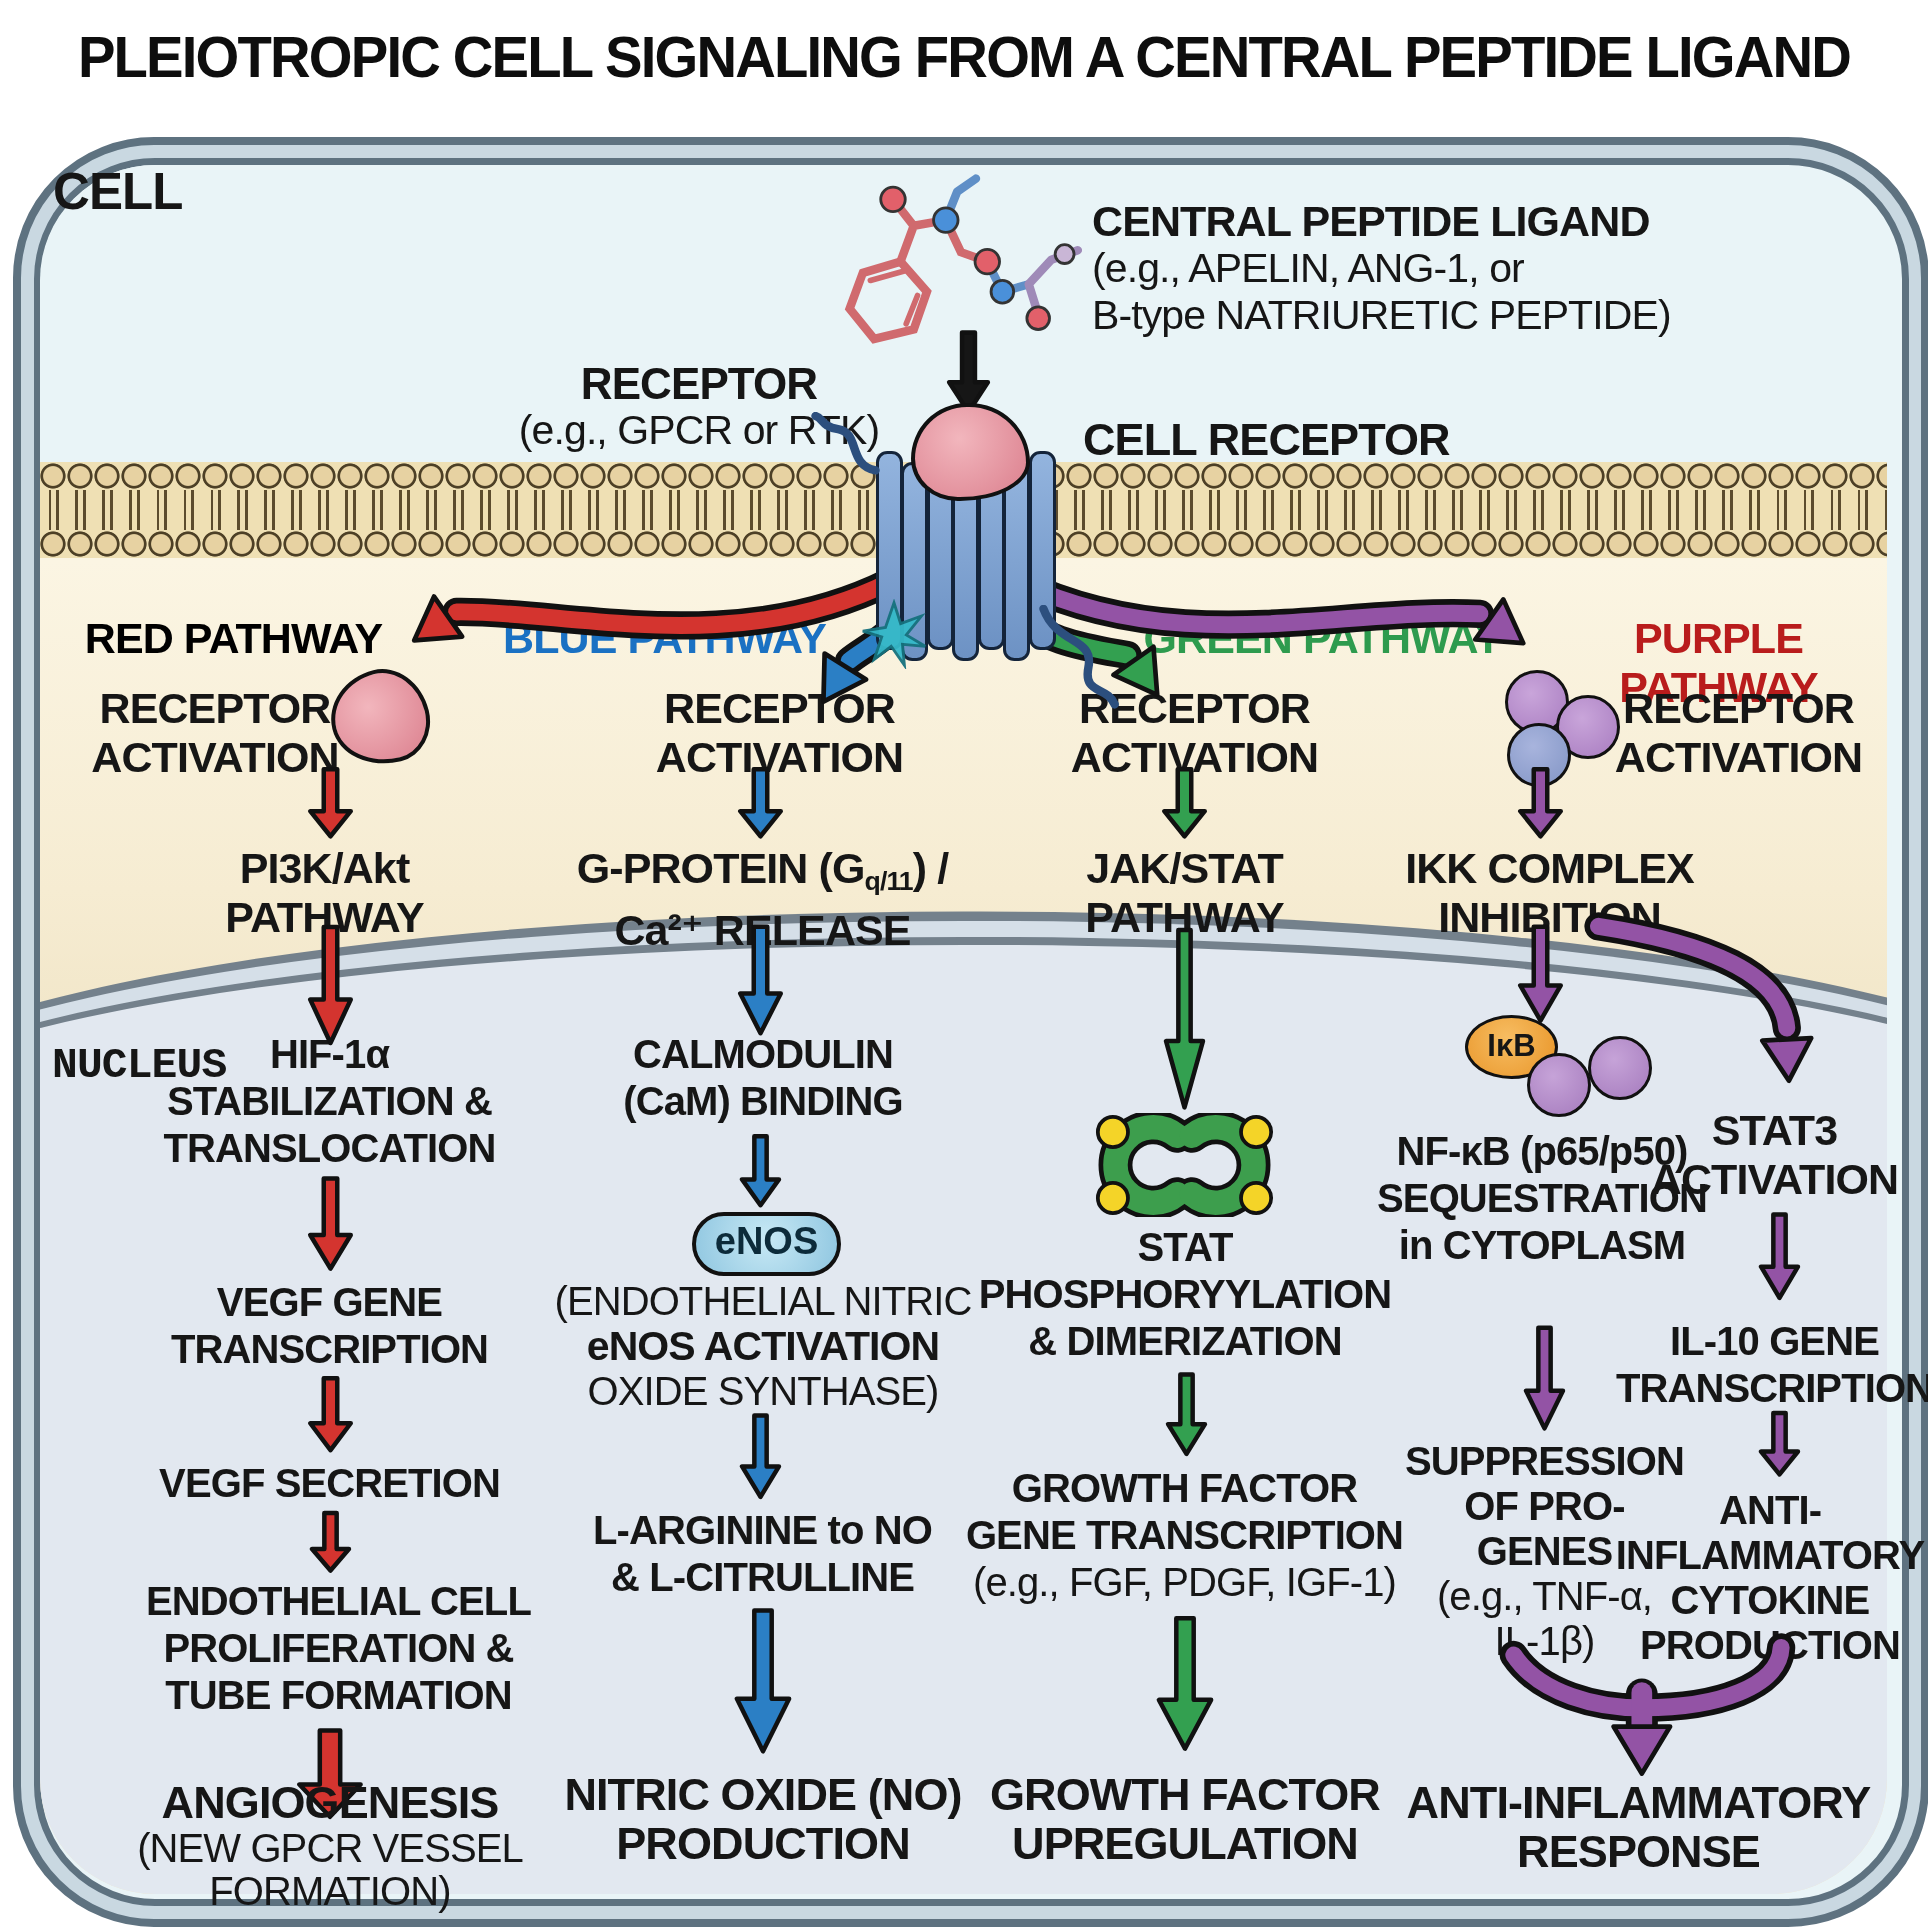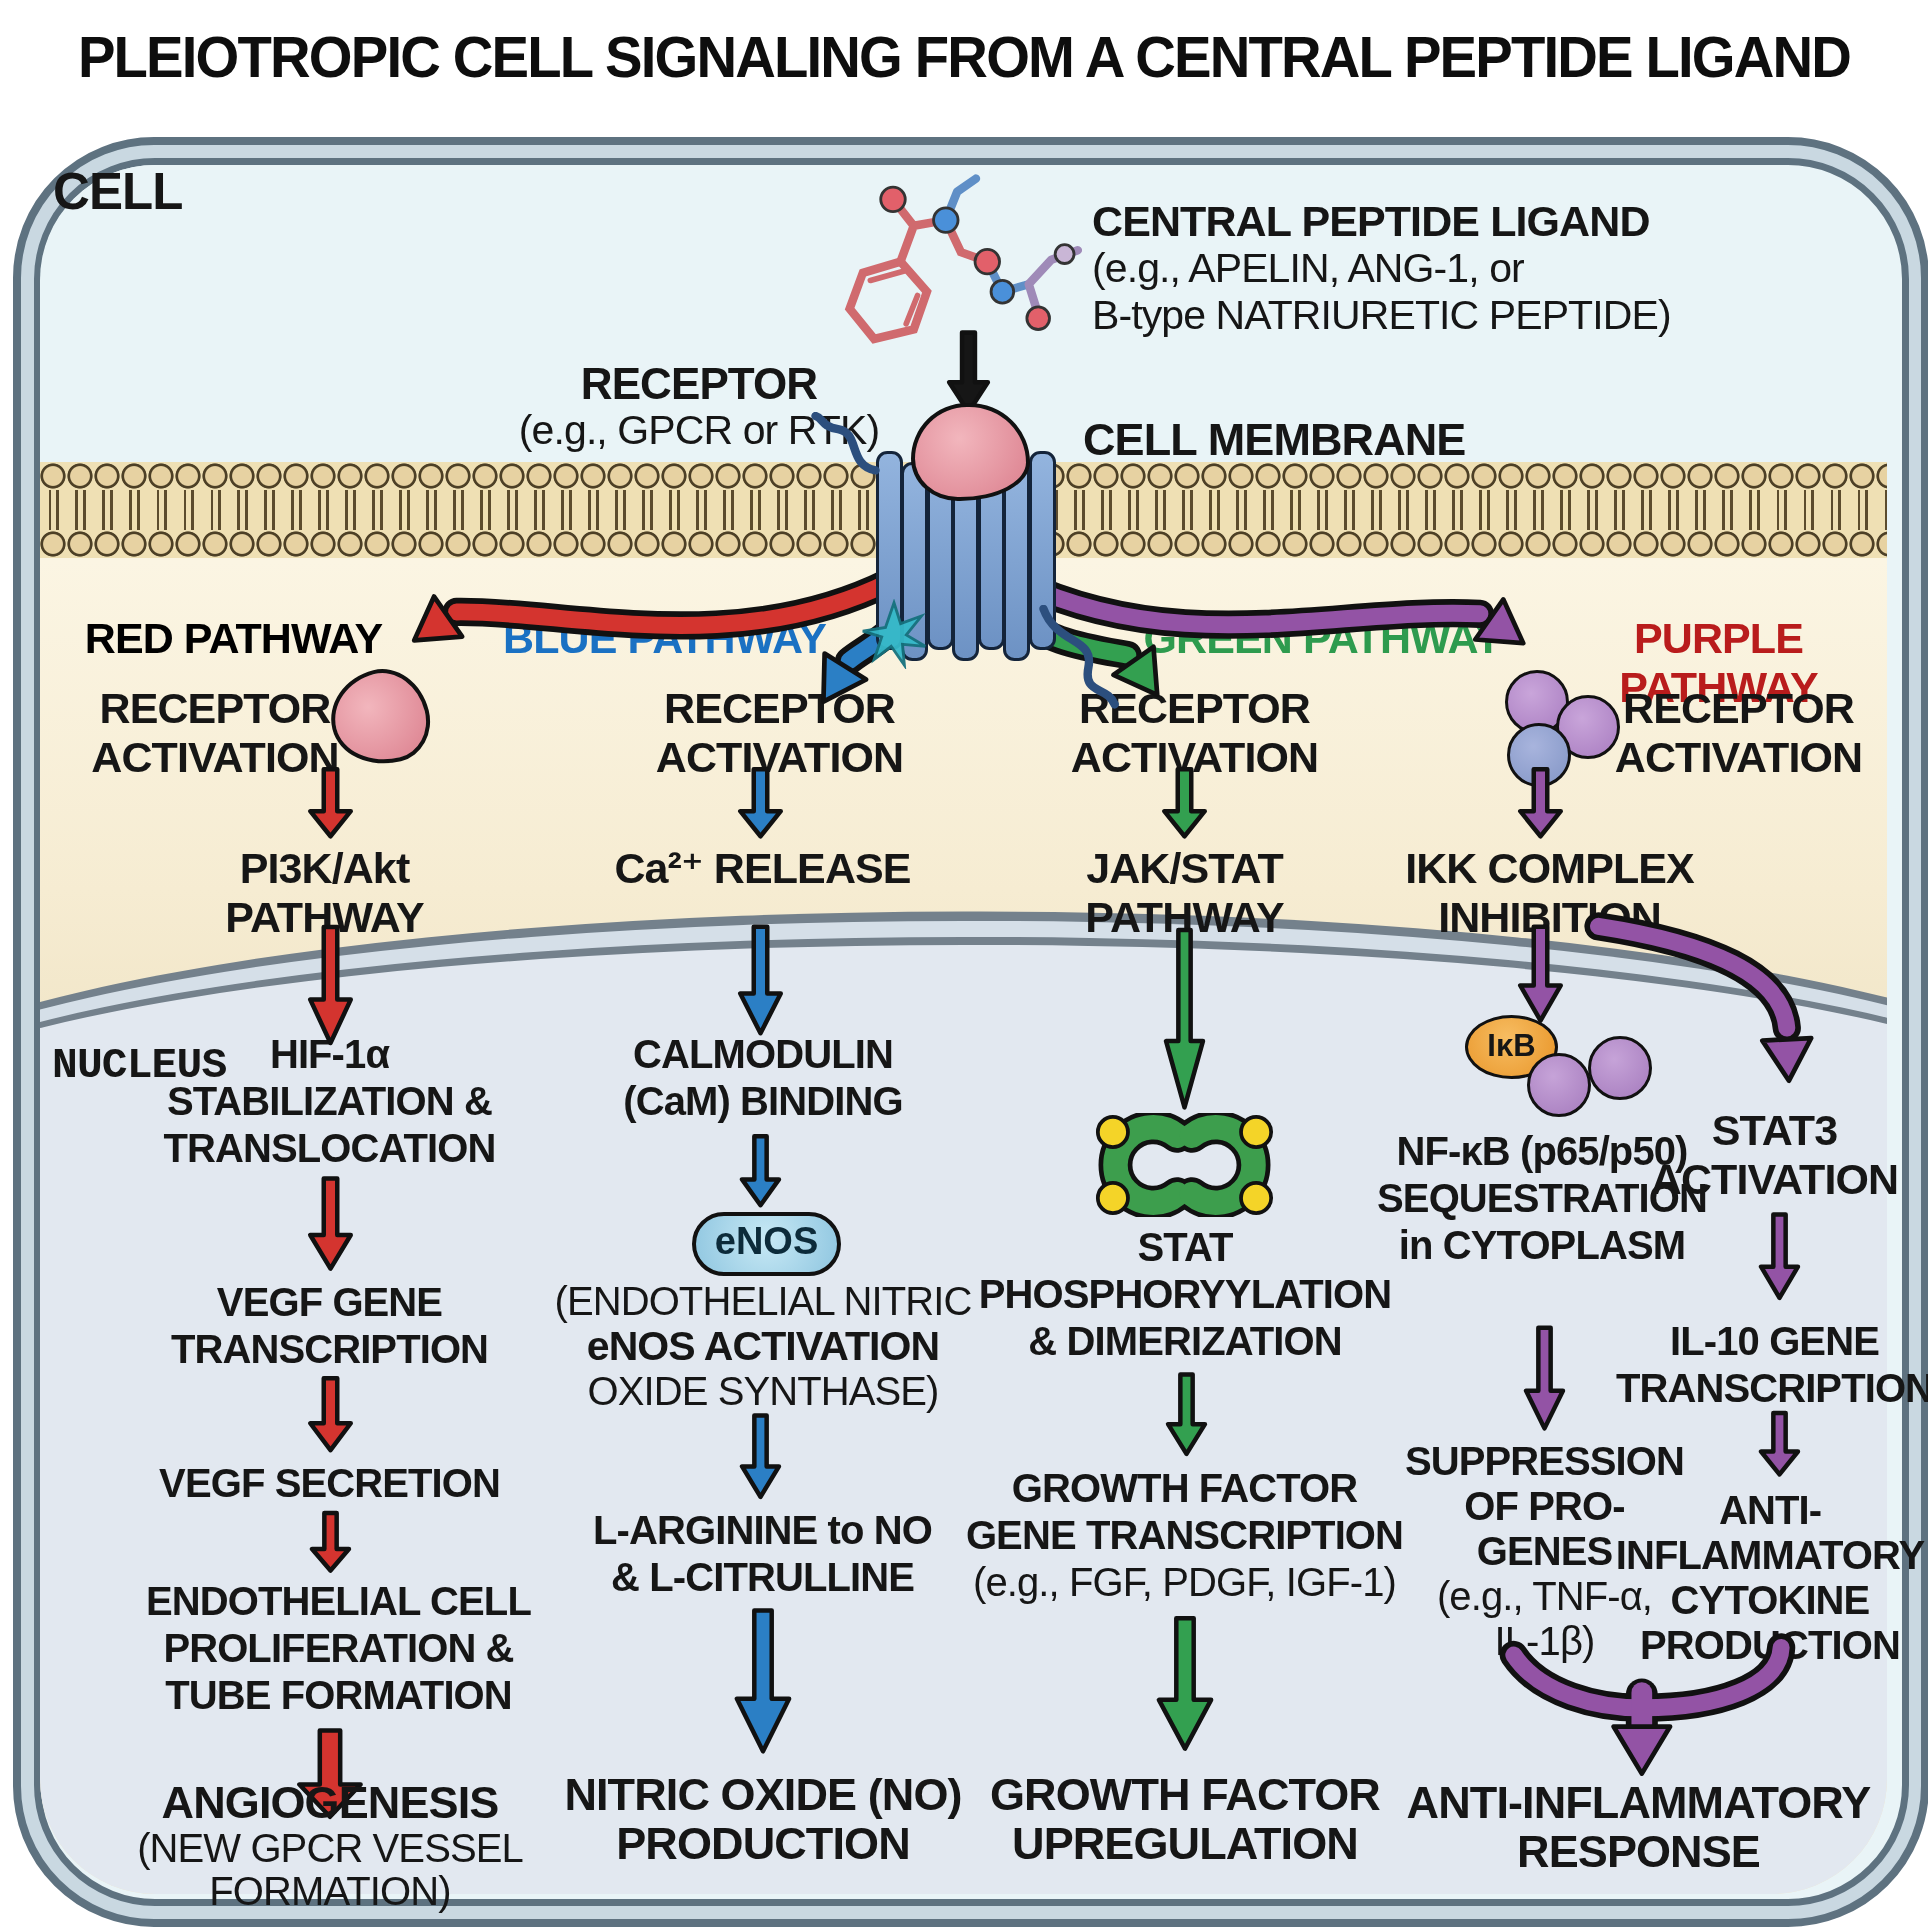--- a/index.html
+++ b/index.html
@@ -74,21 +74,21 @@
     <div class="membrane">
       <div class="heads"></div>
       <div class="tails"></div>
       <div class="heads"></div>
     </div>
     <div class="nucleus"></div>
   </div>
 
   <div class="tb abs" style="left:53px;top:162px;font-size:51px;">CELL</div>
   <div class="tb abs" style="left:52px;top:1041px;font-size:43px;font-family:Liberation Mono, monospace;">NUCLEUS</div>
-  <div class="tb abs" style="left:1083px;top:414px;font-size:45px;">CELL MEMBRANE</div>
+  <div class="tb abs" style="left:1083px;top:414px;font-size:45px;">CELL RECEPTOR</div>
 
   <div class="tb lh50 abs" style="left:1092px;top:198px;width:603px;text-align:left;">
     <span class="l" style="font-size:43px;">CENTRAL PEPTIDE LIGAND</span>
     <span class="l reg" style="font-size:41px;">(e.g., APELIN, ANG-1, or</span>
     <span class="l reg" style="font-size:41px;">B-type NATRIURETIC PEPTIDE)</span>
   </div>
 
   <div class="tb lh50 abs" style="left:513px;top:360px;width:372px;">
     <span class="l" style="font-size:44px;">RECEPTOR</span>
     <span class="l reg" style="font-size:41px;">(e.g., GPCR or RTK)</span>
@@ -204,20 +204,21 @@
     </svg>
   <svg class="sa f-purple" style="left:1518px;top:768px;width:45px;height:70px;" viewBox="0 0 60 120" preserveAspectRatio="none">
       <path d="M21 2 H39 V74 H57 L30 117 L3 74 H21 Z"></path>
     </svg>
 
   <div class="tb lh52 abs" style="left:127px;top:844px;width:395px;">
     <span class="l">PI3K/Akt</span>
     <span class="l">PATHWAY</span>
   </div>
   <div class="tb lh52 abs" style="left:527px;top:844px;width:471px;">
+    <span class="l"><span>G-PROTEIN (G</span><span class="sub">q/11</span><span>) /</span></span>
     <span class="l">Ca²⁺ RELEASE</span>
   </div>
   <div class="tb lh52 abs" style="left:996px;top:844px;width:377px;">
     <span class="l">JAK/STAT</span>
     <span class="l">PATHWAY</span>
   </div>
   <div class="tb lh52 abs" style="left:1361px;top:844px;width:377px;">
     <span class="l">IKK COMPLEX</span>
     <span class="l">INHIBITION</span>
   </div>

